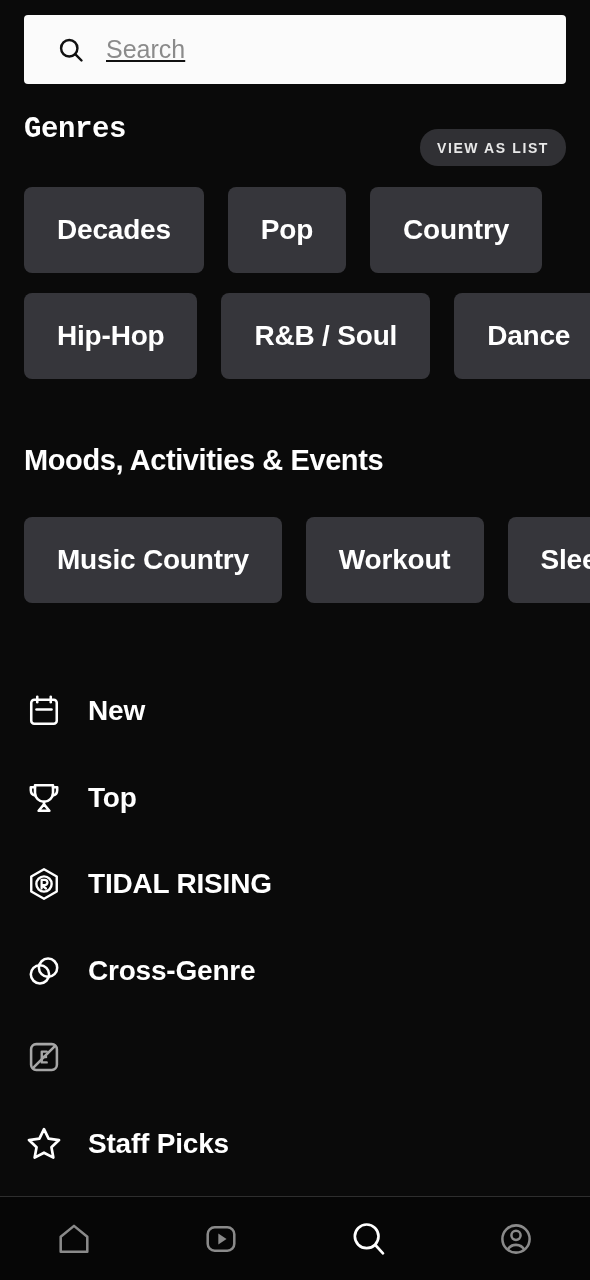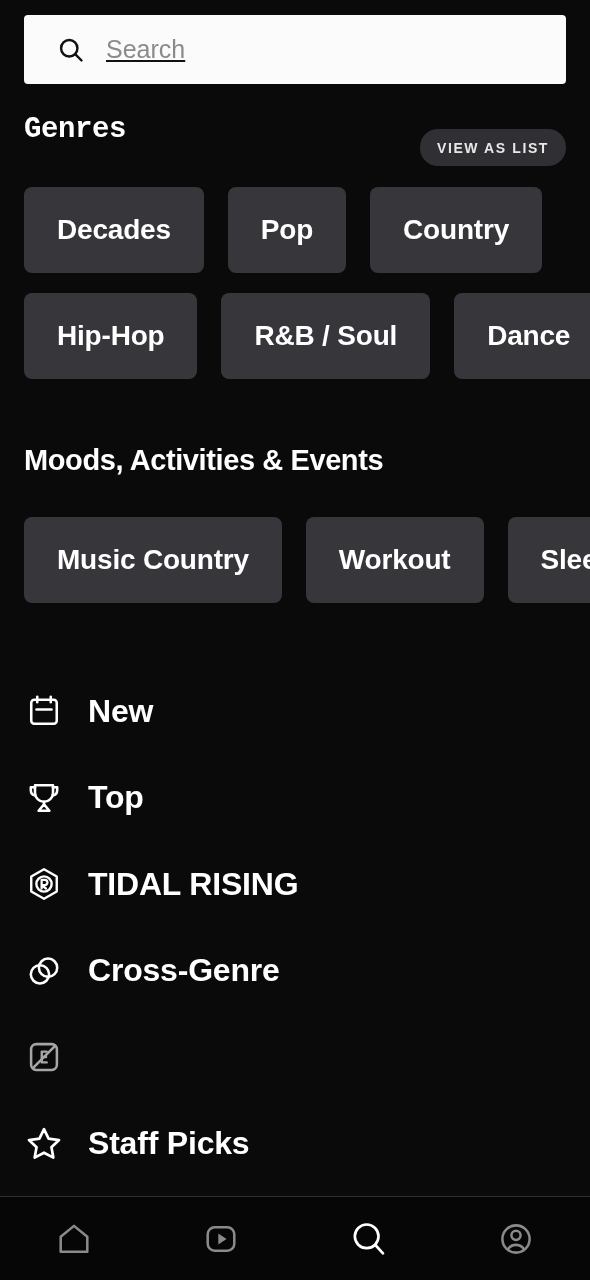--- a/index.html
+++ b/index.html
@@ -135,21 +135,21 @@
   .nav-icon {
     width: 40px;
     height: 40px;
     flex: 0 0 auto;
     display: flex;
     align-items: center;
     justify-content: center;
   }
   .nav-label {
     margin-left: 24px;
-    font-size: 32px;
+    font-size: 28px;
     font-weight: bold;
     color: #ffffff;
     letter-spacing: -0.2px;
   }
 
   
   .bottom-nav {
     position: absolute;
     left: 0;
     bottom: 0;

